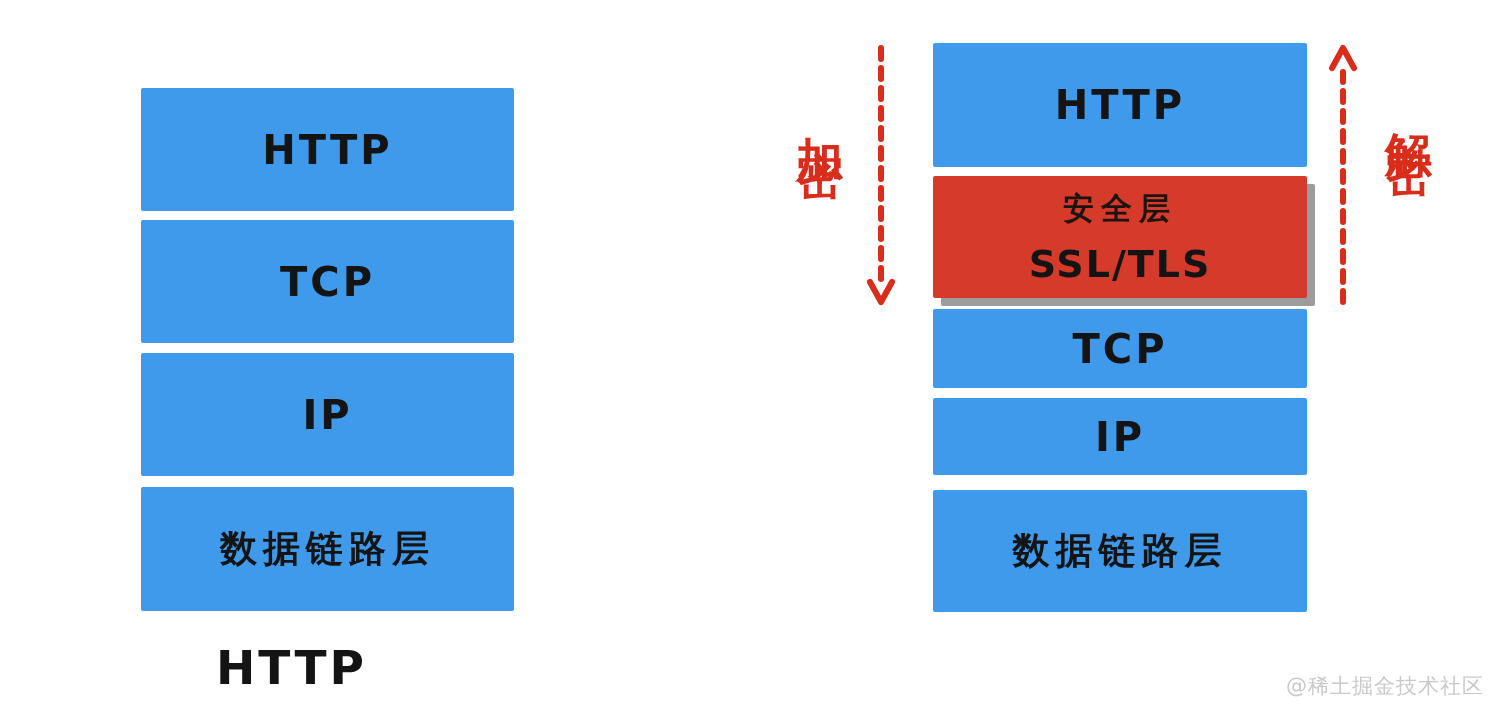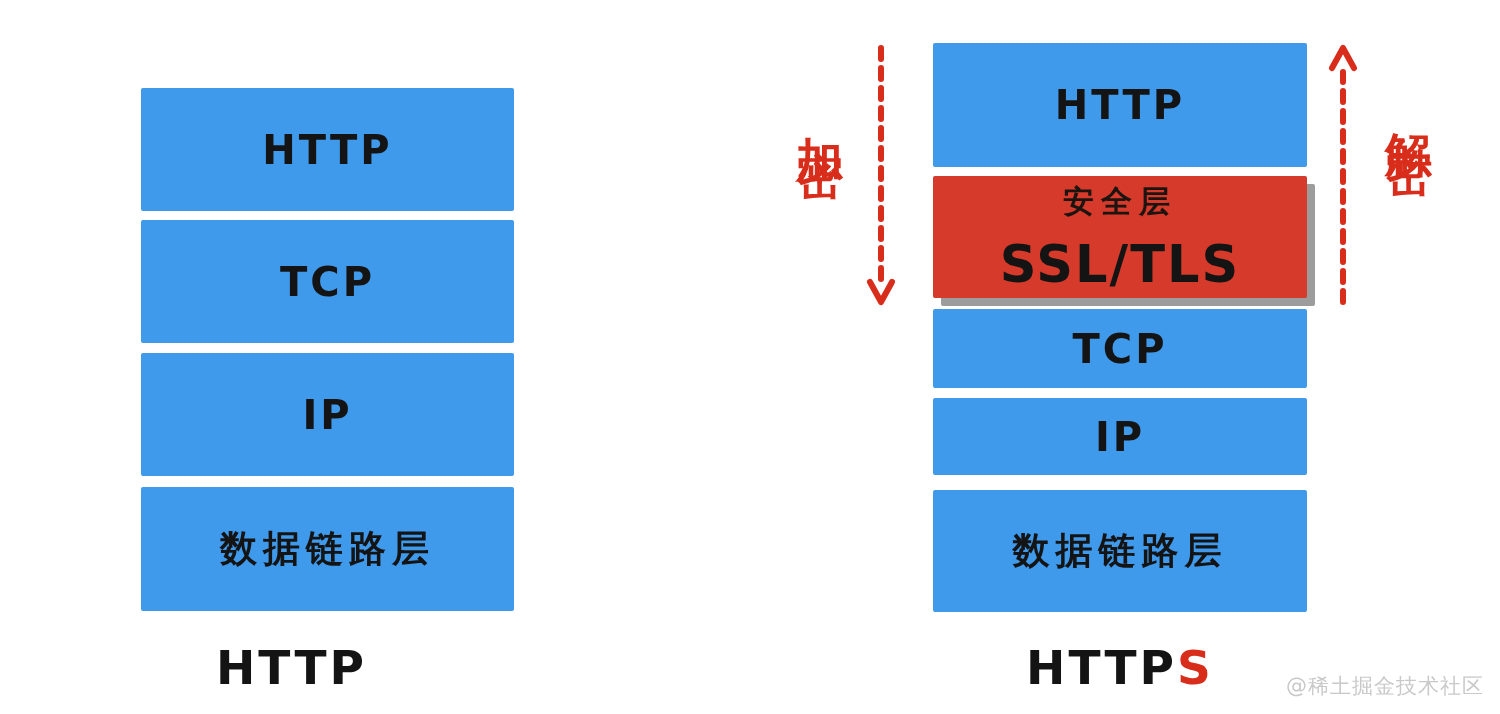--- a/index.html
+++ b/index.html
@@ -51,21 +51,21 @@
     gap: 8px;
     box-shadow: 8px 8px 0 rgba(75, 75, 75, 0.55);
   }
   .layer-red .red-line1 {
     font-size: 31px;
     letter-spacing: 7px;
     color: #1c1410;
     font-weight: 700;
   }
   .layer-red .red-line2 {
-    font-size: 51px;
+    font-size: 38px;
     letter-spacing: 2px;
     color: #141414;
     font-weight: 700;
   }
   .caption {
     position: absolute;
     width: 373px;
     text-align: center;
     font-size: 47px;
     font-weight: 700;
@@ -125,23 +125,20 @@
   <div class="stack stack-right">
     <div class="layer r1 blue-layer" style="background: rgb(63, 154, 236);">HTTP</div>
     <div class="layer r2 layer-red red-layer" style="background: rgb(214, 58, 42); gap: 12px;">
       <div class="red-line1">安全层</div>
       <div class="red-line2">SSL/TLS</div>
     </div>
     <div class="layer r3 blue-layer" style="background: rgb(63, 154, 236);">TCP</div>
     <div class="layer r4 blue-layer" style="background: rgb(63, 154, 236);">IP</div>
     <div class="layer r5 cjk blue-layer" style="background: rgb(63, 154, 236);">数据链路层</div>
   </div>
-  <div class="caption caption-right">
-    <span>HTTP</span><span class="red-text" style="color: rgb(217, 45, 27);">S</span>
-  </div>
 
   <svg class="arrow arrow-up" viewBox="0 0 34 266" xmlns="http://www.w3.org/2000/svg">
     <line x1="17" y1="260" x2="17" y2="30" stroke="#d92d1b" stroke-width="6" stroke-dasharray="11 9" stroke-linecap="round"></line>
     <path d="M 6 26 L 17 6 L 28 26" fill="none" stroke="#d92d1b" stroke-width="6" stroke-linecap="round" stroke-linejoin="round"></path>
   </svg>
   <div class="vertical-label decrypt-label red-text" style="color: rgb(217, 45, 27);">解密</div>
 
   <div class="watermark" style="color: rgb(201, 201, 201);">@稀土掘金技术社区</div>
 
 </div>

